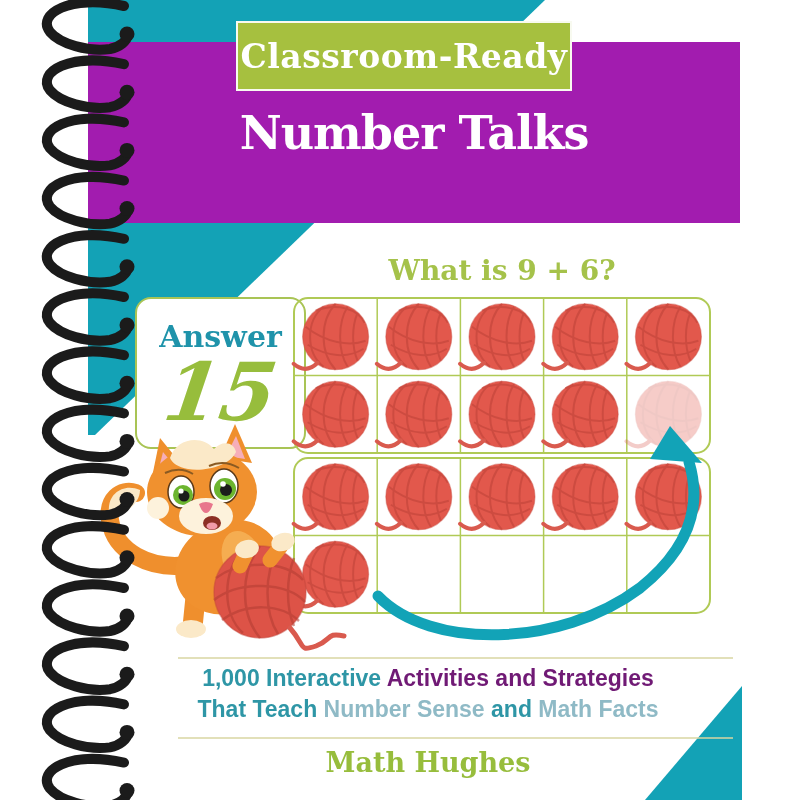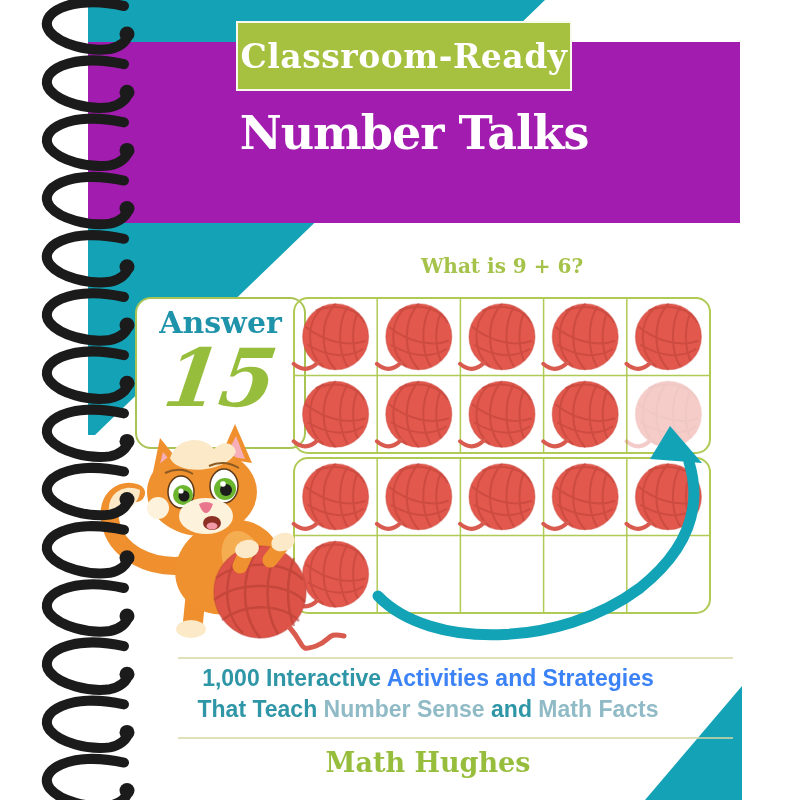--- a/index.html
+++ b/index.html
@@ -12,25 +12,25 @@
   .badge{position:absolute;left:148px;top:-21px;width:332px;height:66px;
          background:#a6c03f;border:2px solid rgba(255,255,255,.92);
          display:flex;align-items:center;justify-content:center;
          color:#fff;font-weight:bold;font-size:33px;letter-spacing:.5px;}
   .main-title{position:absolute;top:48px;left:0;width:100%;text-align:center;
               color:#fff;font-weight:bold;font-size:46px;line-height:1;letter-spacing:-1px;margin-top:20px;}
   .audience{position:absolute;top:139px;left:0;width:100%;text-align:center;
             color:#fff;font-weight:bold;font-size:24px;}
 
   .question{position:absolute;left:294px;top:254px;width:416px;z-index:1;
-            text-align:center;color:#a5c24a;font-weight:bold;font-size:20px;}
+            text-align:center;color:#a5c24a;font-weight:bold;font-size:28px;}
 
   .answer-box{position:absolute;left:135px;top:297px;width:167px;height:148px;z-index:1;
               background:#fff;border:2px solid #a9c455;border-radius:16px;text-align:center;}
-  .answer-label{color:#1f93aa;font-weight:bold;font-size:30px;margin-top:6px;}
+  .answer-label{color:#1f93aa;font-weight:bold;font-size:30px;margin-top:20px;}
   .answer-value{color:#97bd3c;font-size:80px;font-style:italic;font-weight:bold;
                 line-height:.95;transform:skewX(-8deg);}
 
   .tagline{position:absolute;left:100px;top:663px;width:656px;z-index:1;text-align:center;
            font-family:"Liberation Sans",sans-serif;font-weight:bold;font-size:23px;
            line-height:31px;}
   .tag-line{white-space:pre-wrap;}
 
   .author{position:absolute;left:100px;top:747px;width:656px;z-index:1;text-align:center;
           color:#97bd3c;font-weight:bold;font-size:27px;}
@@ -53,21 +53,21 @@
   </div>
 
   <div class="question">What is 9 + 6?</div>
 
   <div class="answer-box">
     <div class="answer-label">Answer</div>
     <div class="answer-value">15</div>
   </div>
 
   <div class="tagline">
-      <div class="tag-line"><span style="color: rgb(46, 150, 166);">1,000 Interactive </span><span style="color: #3b82f6; margin-top: 28px;">Activities and Strategies</span></div>
+      <div class="tag-line"><span style="color: rgb(46, 150, 166);">1,000 Interactive </span><span style="color: #701a75; margin-top: 28px;">Activities and Strategies</span></div>
       <div class="tag-line"><span style="color: rgb(46, 150, 166); margin-top: 25px;">That Teach </span><span style="color: rgb(143, 186, 198);">Number Sense </span><span style="color: rgb(46, 150, 166);">and </span><span style="color: rgb(143, 186, 198);">Math Facts</span></div>
     </div>
   <div class="author">Math Hughes</div>
 
   <svg class="layer z2" width="800" height="800">
     <defs>
       <g id="yarn-sym">
         <circle r="33" fill="#e2584c"></circle>
         <g fill="none" stroke="#bc4238" stroke-width="2" opacity=".55">
           <path d="M -12 -30 C -30 -16 -30 16 -12 30"></path>

